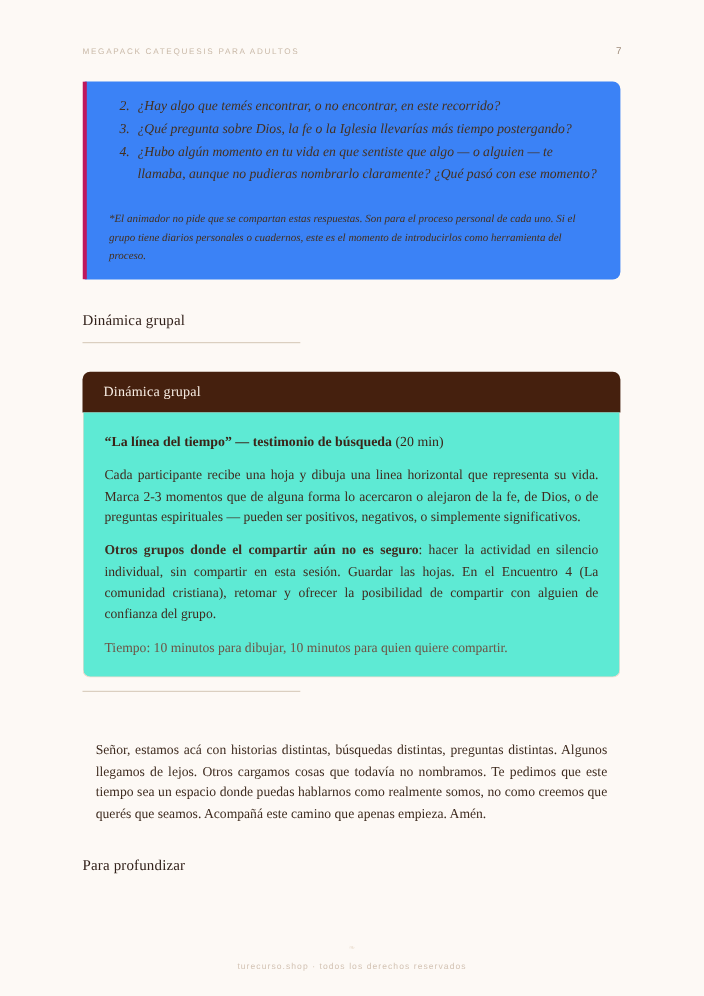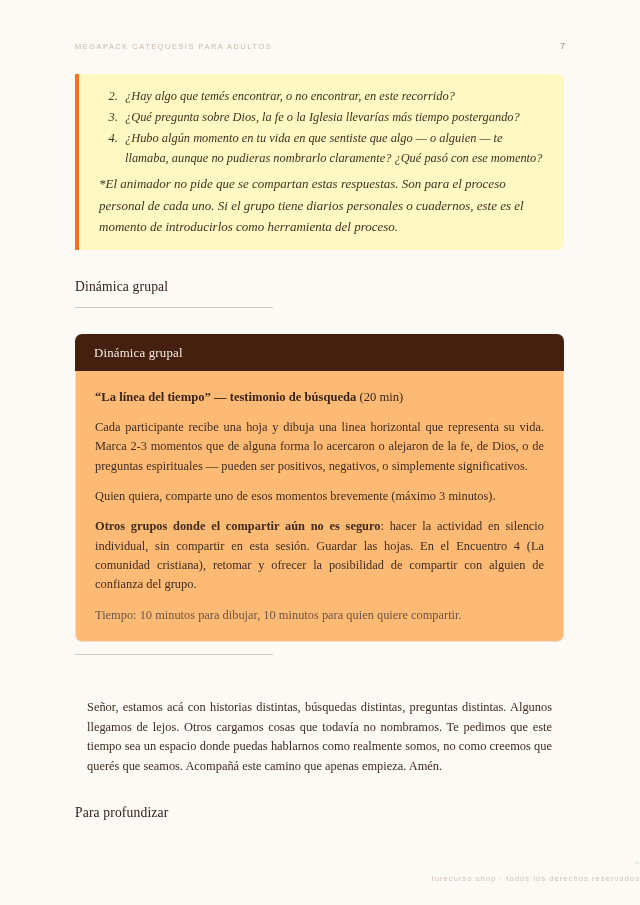--- a/index.html
+++ b/index.html
@@ -49,45 +49,45 @@
   
   .content {
     position: absolute;
     top: 74px;
     left: 75px;
     width: 489px;
   }
 
   
   .callout {
-    background: #fef9c3;
-    border-left: 4px solid #f97316;
+    background: #3b82f6;
+    border-left: 4px solid #be185d;
     border-radius: 0 7px 7px 0;
     padding: 12px 20px 13px 20px;
     box-sizing: border-box;
   }
   .callout ol {
     margin: 0;
     padding-left: 22px;
     list-style: decimal;
   }
   .callout ol li {
     font-style: italic;
     font-size: 12.4px;
     line-height: 1.62;
     color: #44301f;
     padding-left: 4px;
     margin-bottom: 1px;
   }
   .callout-note {
     font-style: italic;
-    font-size: 13px;
+    font-size: 10px;
     line-height: 1.63;
     color: #44301f;
-    margin: 5px 0 0 0;
+    margin: 24px 0 0 0;
   }
 
   
   .section-heading {
     margin-top: 29px;
     font-size: 13.6px;
     font-weight: 400;
     color: #32211a;
     letter-spacing: 0.15px;
   }
@@ -107,21 +107,21 @@
     border-radius: 7px 7px 0 0;
     padding: 9px 19px 10px 19px;
     box-sizing: border-box;
   }
   .block-bar-title {
     color: #f7ece2;
     font-size: 12.8px;
     letter-spacing: 0.2px;
   }
   .block-card {
-    background: #fdba74;
+    background: #5eead4;
     border: 1px solid #f0dcd0;
     border-top: none;
     border-radius: 0 0 7px 7px;
     padding: 17px 19px 16px 19px;
     box-sizing: border-box;
   }
   .card-title {
     font-size: 12.6px;
     line-height: 1.5;
     color: #3a2418;
@@ -163,21 +163,21 @@
     text-align: justify;
     margin: 0;
   }
 
   
   .footer {
     position: absolute;
     left: 0;
     right: 0;
     bottom: 22px;
-    text-align: right;
+    text-align: center;
   }
   .footer-mark {
     font-family: "Liberation Sans", sans-serif;
     font-size: 7px;
     color: #efe4d8;
     line-height: 1;
     margin-bottom: 8px;
   }
   .footer-text {
     font-family: "Liberation Sans", sans-serif;
@@ -212,21 +212,20 @@
 
     <div class="block">
       <div class="block-bar">
         <span class="block-bar-title">Dinámica grupal</span>
       </div>
       <div class="block-card">
         <p class="card-title">
           <b>“La línea del tiempo” — testimonio de búsqueda</b><span class="dur"> (20 min)</span>
         </p>
         <p class="card-p">Cada participante recibe una hoja y dibuja una linea horizontal que representa su vida. Marca 2-3 momentos que de alguna forma lo acercaron o alejaron de la fe, de Dios, o de preguntas espirituales — pueden ser positivos, negativos, o simplemente significativos.</p>
-        <p class="card-p">Quien quiera, comparte uno de esos momentos brevemente (máximo 3 minutos).</p>
         <p class="card-p"><b>Otros grupos donde el compartir aún no es seguro</b><span>: hacer la actividad en silencio individual, sin compartir en esta sesión. Guardar las hojas. En el Encuentro 4 (La comunidad cristiana), retomar y ofrecer la posibilidad de compartir con alguien de confianza del grupo.</span></p>
         <p class="card-p muted">Tiempo: 10 minutos para dibujar, 10 minutos para quien quiere compartir.</p>
       </div>
     </div>
 
     <div class="section-rule"></div>
 
     <div class="prayer">
       <p class="prayer-text">Señor, estamos acá con historias distintas, búsquedas distintas, preguntas distintas. Algunos llegamos de lejos. Otros cargamos cosas que todavía no nombramos. Te pedimos que este tiempo sea un espacio donde puedas hablarnos como realmente somos, no como creemos que querés que seamos. Acompañá este camino que apenas empieza. Amén.</p>
     </div>

